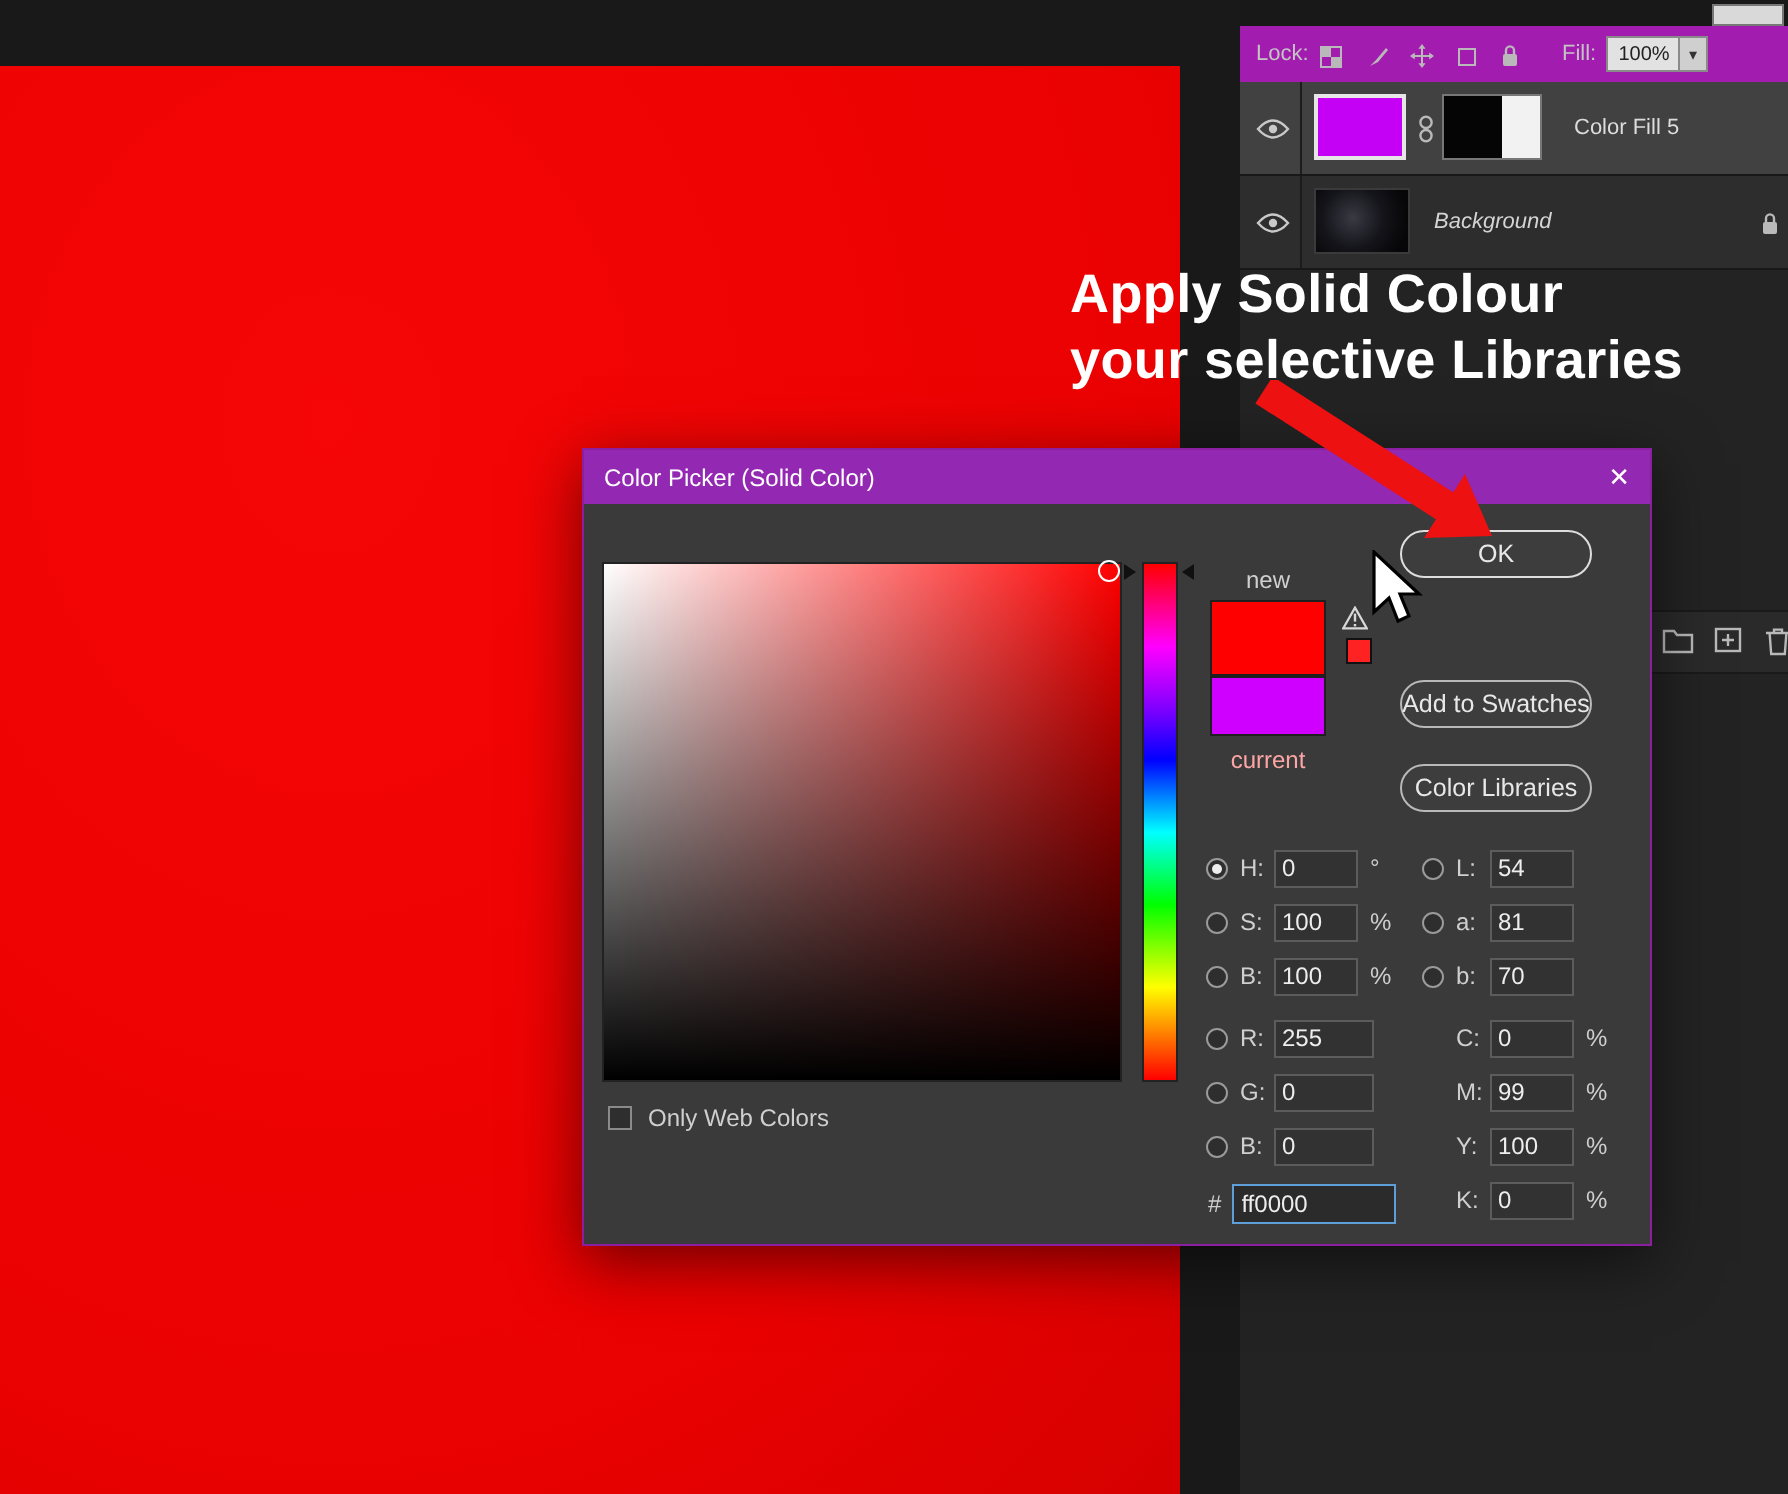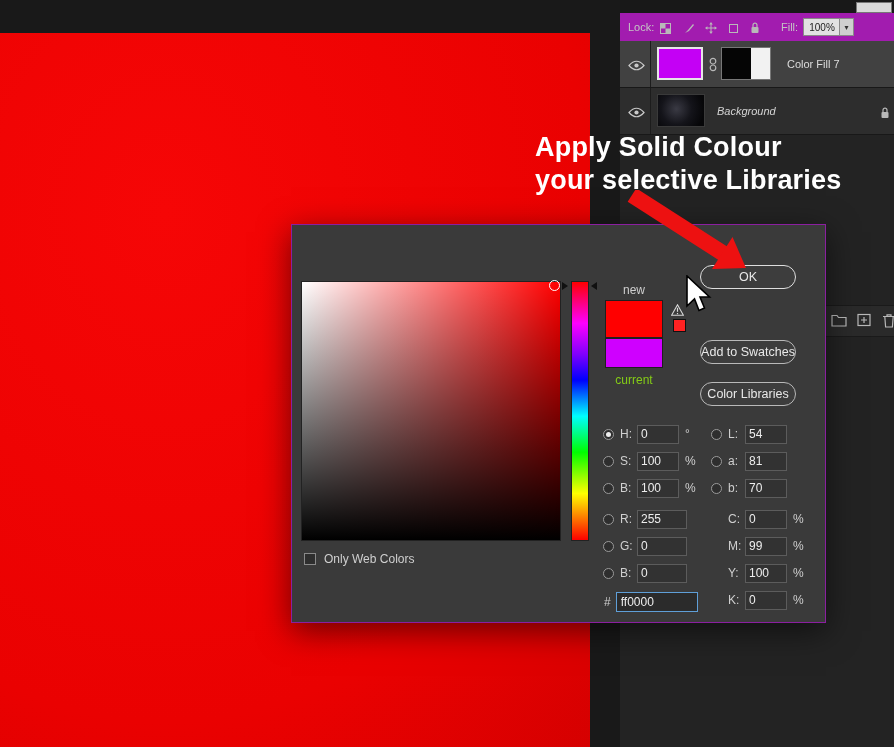--- a/index.html
+++ b/index.html
@@ -62,21 +62,21 @@
     background-color:#f00;}
   .sv-marker{position:absolute;left:257px;top:55px;width:11px;height:11px;border:1.5px solid #fff;border-radius:50%;box-sizing:border-box;z-index:2;}
   .hue-strip{position:absolute;left:279px;top:56px;width:18px;height:260px;border:1px solid #222;box-sizing:border-box;
     background:linear-gradient(to bottom,#ff0000 0%,#ff00ff 16%,#8000ff 28%,#0000ff 38%,#00ffff 52%,#00ff00 66%,#ffff00 82%,#ff8000 91%,#ff0000 100%);}
   .hue-arrow-l{position:absolute;left:270px;top:57px;width:0;height:0;border-left:6px solid #101010;border-top:4px solid transparent;border-bottom:4px solid transparent;}
   .hue-arrow-r{position:absolute;left:299px;top:57px;width:0;height:0;border-right:6px solid #101010;border-top:4px solid transparent;border-bottom:4px solid transparent;}
 
   .new-label{position:absolute;left:313px;top:58px;width:58px;text-align:center;font-size:12px;color:#cfcfcf;}
   .swatch-new{position:absolute;left:313px;top:75px;width:58px;height:38px;background:#ff0000;border:1px solid #1f1f1f;box-sizing:border-box;}
   .swatch-current{position:absolute;left:313px;top:113px;width:58px;height:30px;background:#cf00ff;border:1px solid #1f1f1f;box-sizing:border-box;}
-  .current-label{position:absolute;left:305px;top:148px;width:74px;text-align:center;font-size:12px;color:#84cc16;}
+  .current-label{position:absolute;left:305px;top:148px;width:74px;text-align:center;font-size:12px;color:#fca5a5;}
   .gamut-warn{position:absolute;left:379px;top:77px;}
   .gamut-swatch{position:absolute;left:381px;top:94px;width:11px;height:11px;background:#f22;border:1px solid #111;}
 
   .pbtn{position:absolute;left:408px;width:96px;height:24px;border-radius:12px;background:#3d3d3d;
     border:1px solid #b9b9b9;color:#e8e8e8;font-size:12.5px;display:flex;align-items:center;justify-content:center;
     font-family:"Liberation Sans",sans-serif;box-sizing:border-box;}
   .btn-ok{top:40px;border-color:#dedede;}
   .btn-cancel{top:74px;}
   .btn-swatches{top:115px;}
   .btn-libraries{top:157px;}
@@ -155,21 +155,21 @@
       <span class="link-wrap">
         <svg width="8" height="15" viewBox="0 0 8 15">
             <circle cx="4" cy="4.2" r="2.8" fill="none" stroke="#b9b9b9" stroke-width="1.2"></circle>
             <circle cx="4" cy="10.8" r="2.8" fill="none" stroke="#b9b9b9" stroke-width="1.2"></circle>
           </svg>
       </span>
       <span class="thumb-mask">
         <span class="mask-black"></span>
         <span class="mask-white"></span>
       </span>
-      <span class="layer-name">Color Fill 7</span>
+      <span class="layer-name">Color Fill 5</span>
     </div>
 
     <div class="layer-row row-bg">
       <span class="eye-wrap">
         <svg width="17" height="11" viewBox="0 0 17 11">
             <path d="M1 5.5 Q8.5 -3 16 5.5 Q8.5 14 1 5.5 Z" fill="none" stroke="#c9c9c9" stroke-width="1.2"></path>
             <circle cx="8.5" cy="5.5" r="2.1" fill="#c9c9c9"></circle>
           </svg>
       </span>
       <span class="sep"></span>
@@ -210,20 +210,24 @@
   </div>
 
   <div class="anno-arrow">
     <svg width="160" height="95" viewBox="0 0 160 95">
       <line x1="20" y1="5" x2="112" y2="64" stroke="#ed1111" stroke-width="16"></line>
       <polygon points="134,78 100,79 120.5,47" fill="#ed1111"></polygon>
     </svg>
   </div>
 
   <div class="dialog">
+    <div class="dlg-title">
+      <span class="dlg-title-text">Color Picker (Solid Color)</span>
+      <span class="dlg-close">✕</span>
+    </div>
 
     <div class="sv-field"></div>
     <div class="sv-marker"></div>
     <div class="hue-strip"></div>
     <div class="hue-arrow-l"></div>
     <div class="hue-arrow-r"></div>
 
     <div class="new-label">new</div>
     <div class="swatch-new"></div>
     <div class="swatch-current"></div>

